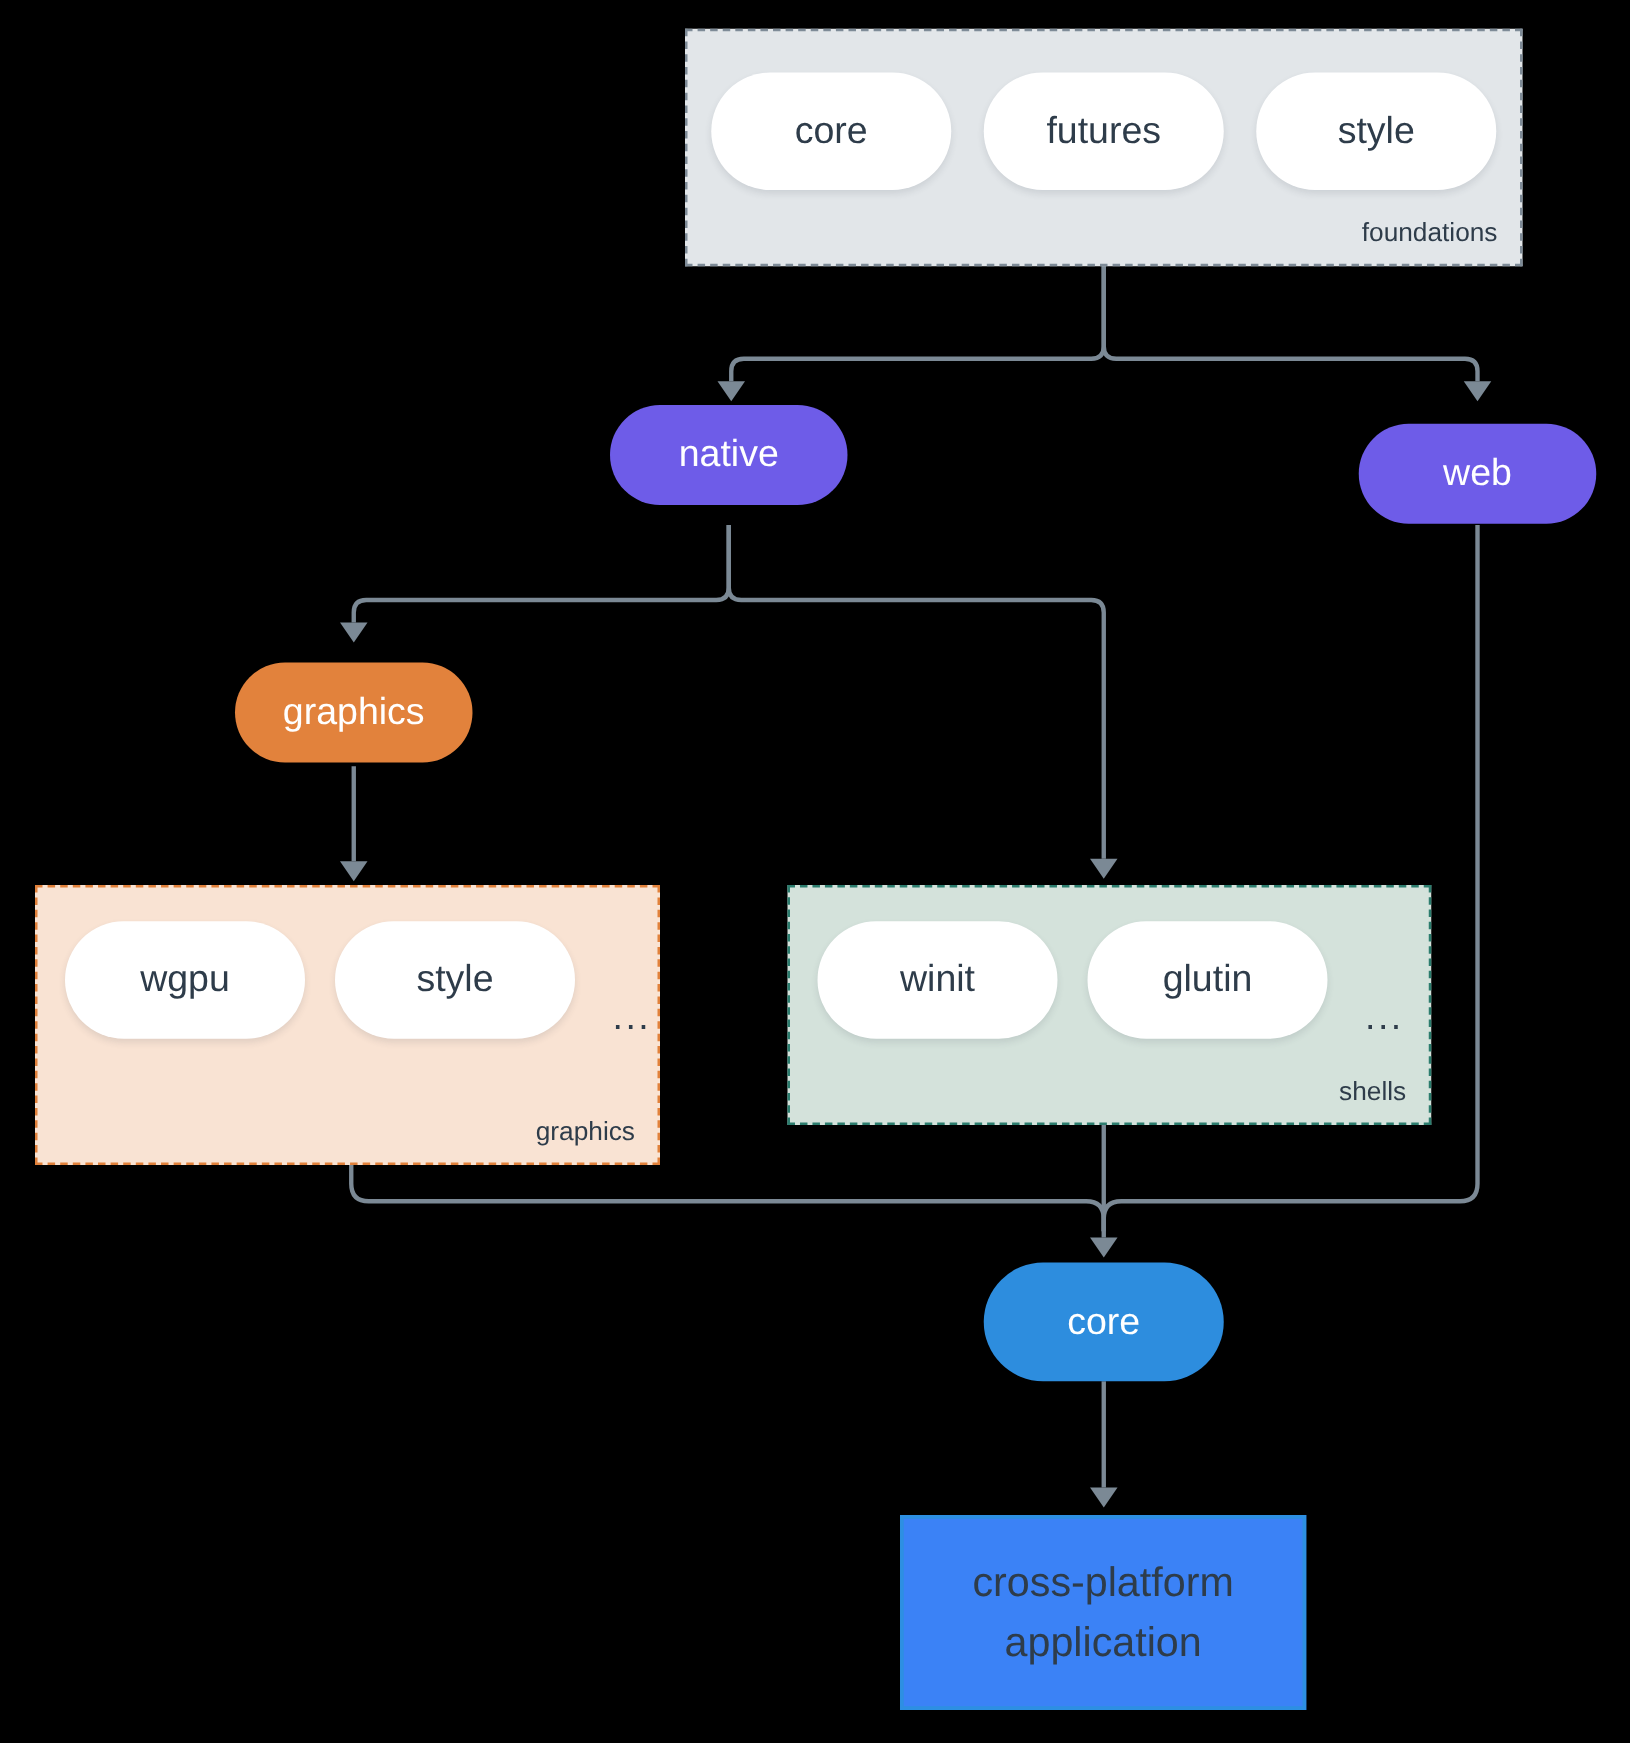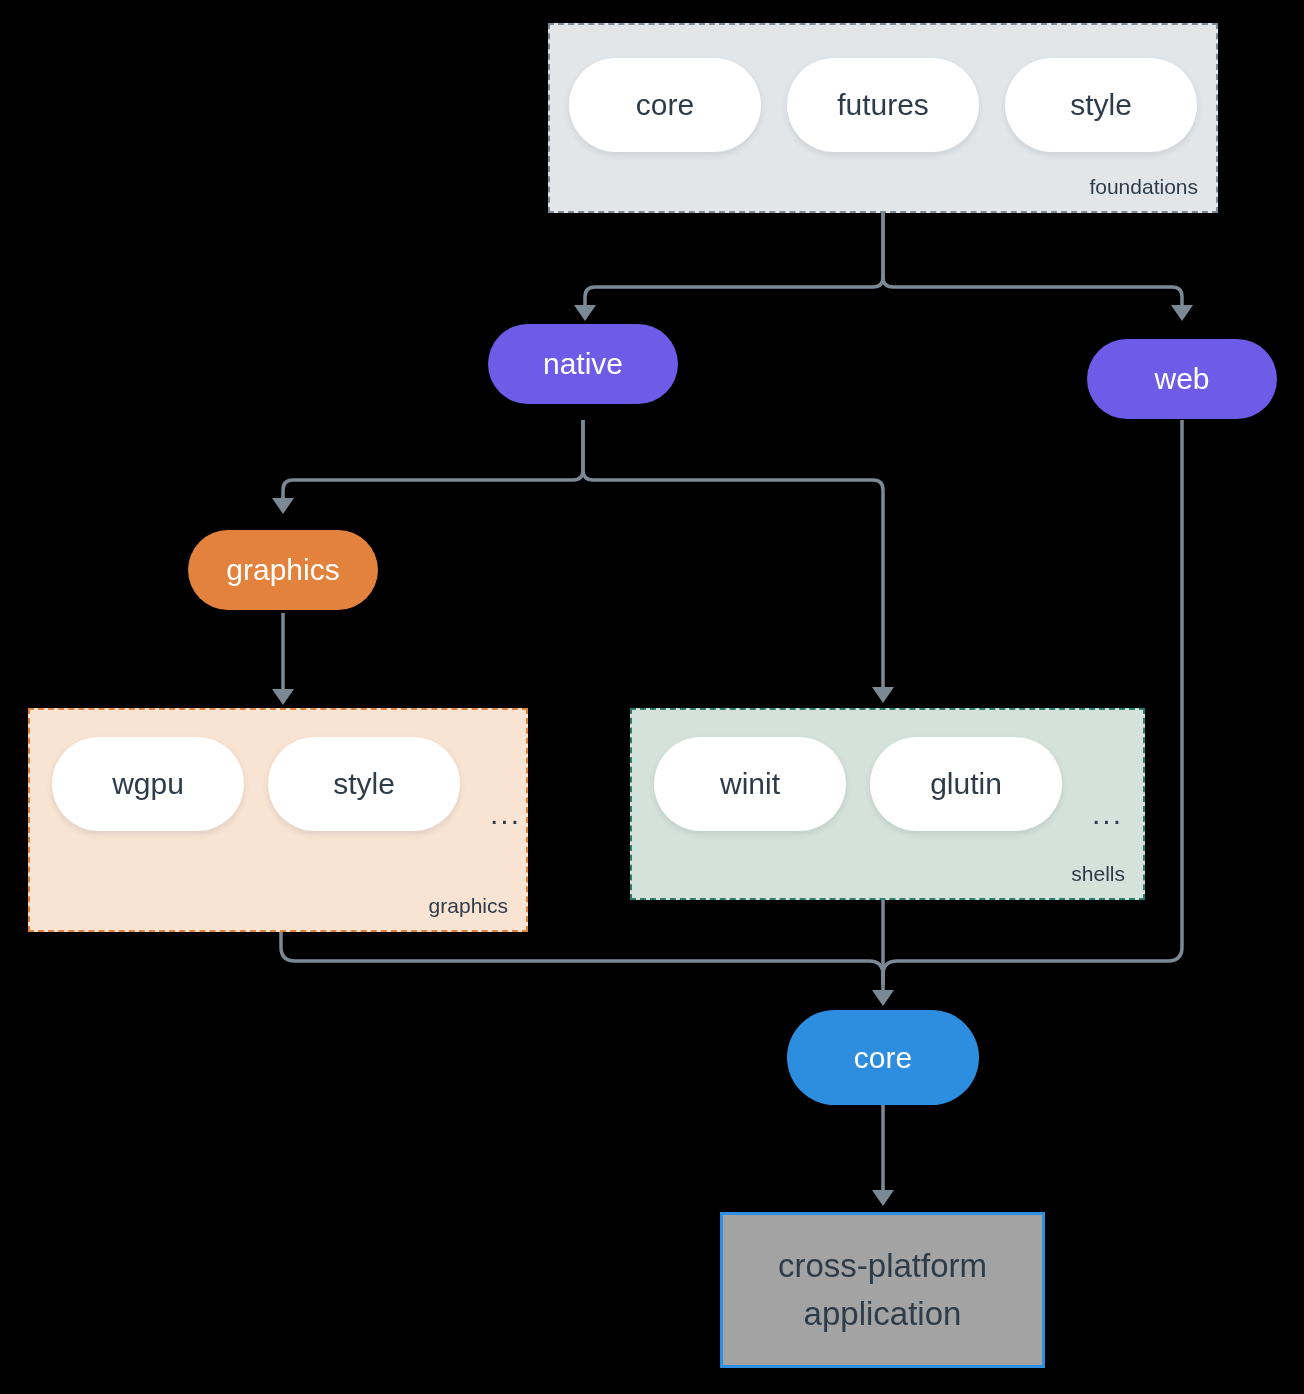--- a/index.html
+++ b/index.html
@@ -45,21 +45,21 @@
   .node.purple{background:#6e5ce8;}
   .node.orange{background:#e2823c;}
   .node.blue{background:#2d8dde;}
   .node.native{left:488px;top:324px;}
   .node.web{left:1087px;top:339px;}
   .node.graphics{left:188px;top:530px;}
   .node.iced{left:787px;top:1010px;width:192px;height:95px;}
 
   .app-box{
     position:absolute;z-index:2;left:720px;top:1212px;width:325px;height:156px;
-    box-sizing:border-box;background:#a3a3a3;border:3px solid #2d8fe2;
+    box-sizing:border-box;background:#3b82f6;border:3px solid #2d8fe2;
     display:flex;align-items:center;justify-content:center;text-align:center;
     color:#2e3c4a;font-size:33px;line-height:1.45;padding:0 28px;
   }
 </style>
 </head>
 <body>
 
 <div class="canvas">
 
   <svg class="arrows" viewBox="0 0 1304 1394">

